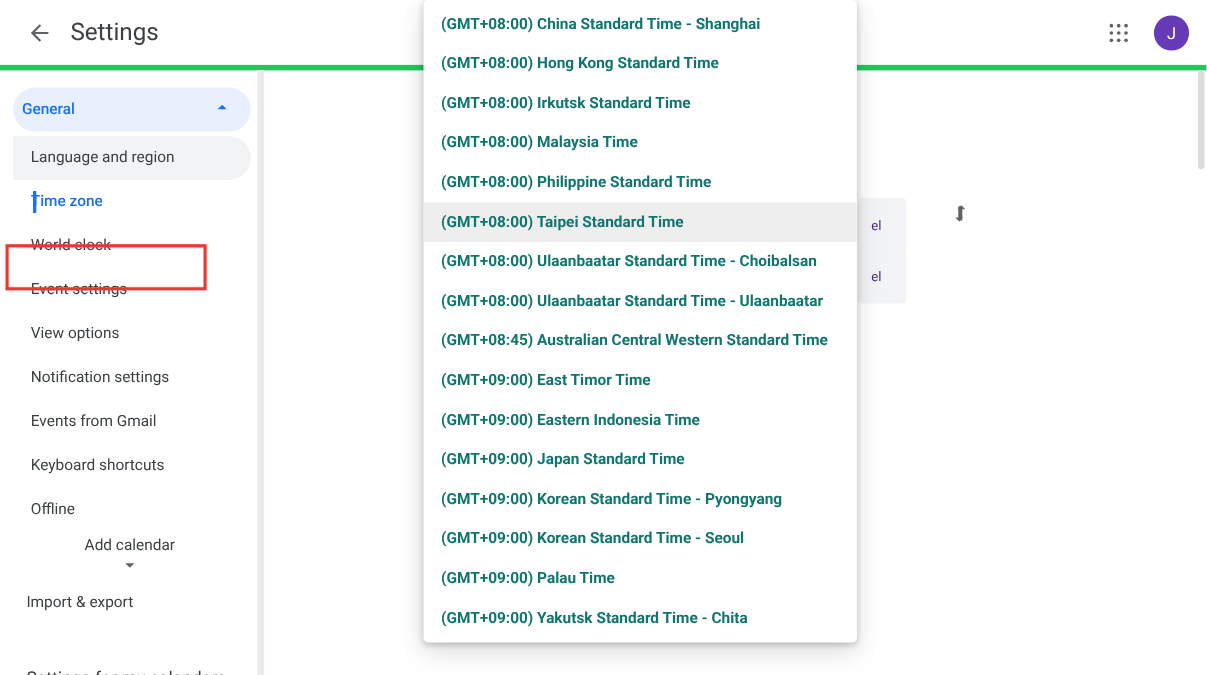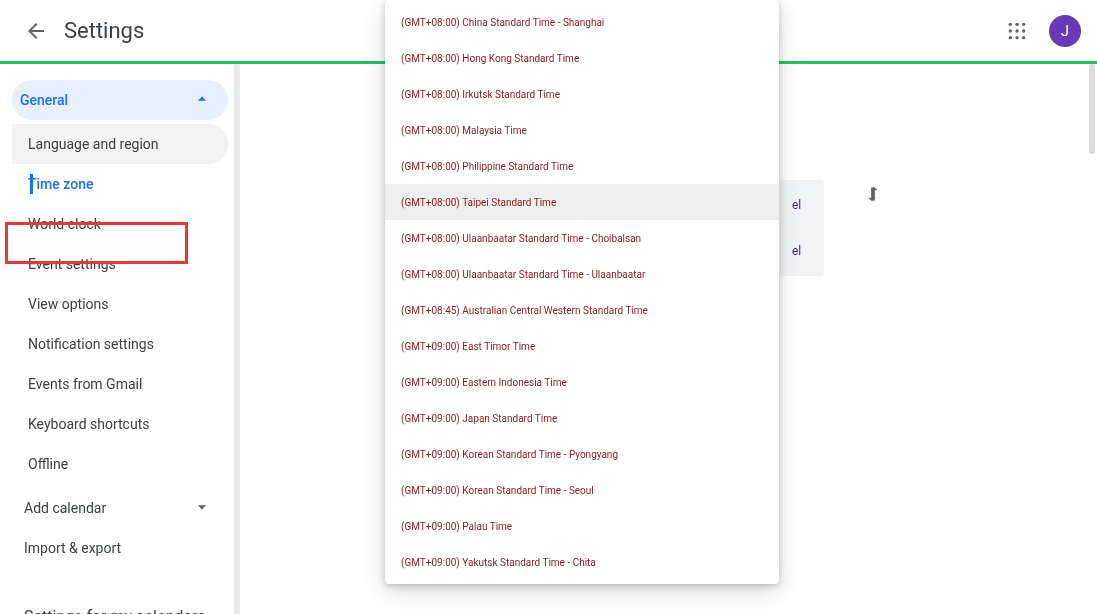--- a/index.html
+++ b/index.html
@@ -11,21 +11,21 @@
     width: 1097px;
     height: 614px;
     overflow: hidden;
     position: relative;
   }
   .header {
     display: flex;
     align-items: center;
     height: 64px;
     padding: 0 16px;
-    border-bottom: 3px solid #22c55e;
+    border-bottom: 5px solid #22c55e;
   }
   .back-arrow {
     width: 40px;
     height: 40px;
     display: flex;
     align-items: center;
     justify-content: center;
     border-radius: 50%;
     cursor: pointer;
     color: #5f6368;
@@ -194,23 +194,24 @@
     padding: 4px 0;
     max-height: 618px;
     overflow: hidden;
   }
   .dropdown-item {
     height: 36px;
     display: flex;
     align-items: center;
     padding: 0 16px;
     cursor: pointer;
-    color: #7f1d1d;
-    font-size: 10px;
+    color: #0f766e;
+    font-size: 14px;
     white-space: nowrap;
+    font-weight: bold;
   }
   .dropdown-item.hover {
     background: #eeeeee;
   }
   .right-scrollbar {
     position: absolute;
     right: 0;
     top: 64px;
     bottom: 0;
     width: 10px;
@@ -288,21 +289,21 @@
       <div class="nav-item">
         <span>Events from Gmail</span>
       </div>
       <div class="nav-item">
         <span>Keyboard shortcuts</span>
       </div>
       <div class="nav-item">
         <span>Offline</span>
       </div>
     </div>
-    <div class="flat-item" style="margin-top:4px;">
+    <div class="flat-item" style="margin-top:4px;flex-direction:column;">
       <span>Add calendar</span>
       <span>
         <svg class="chev-svg" viewBox="0 0 24 24">
             <path fill="#5f6368" d="M7 10l5 5 5-5z"></path>
           </svg>
       </span>
     </div>
     <div class="flat-item">
       <span>Import &amp; export</span>
     </div>

